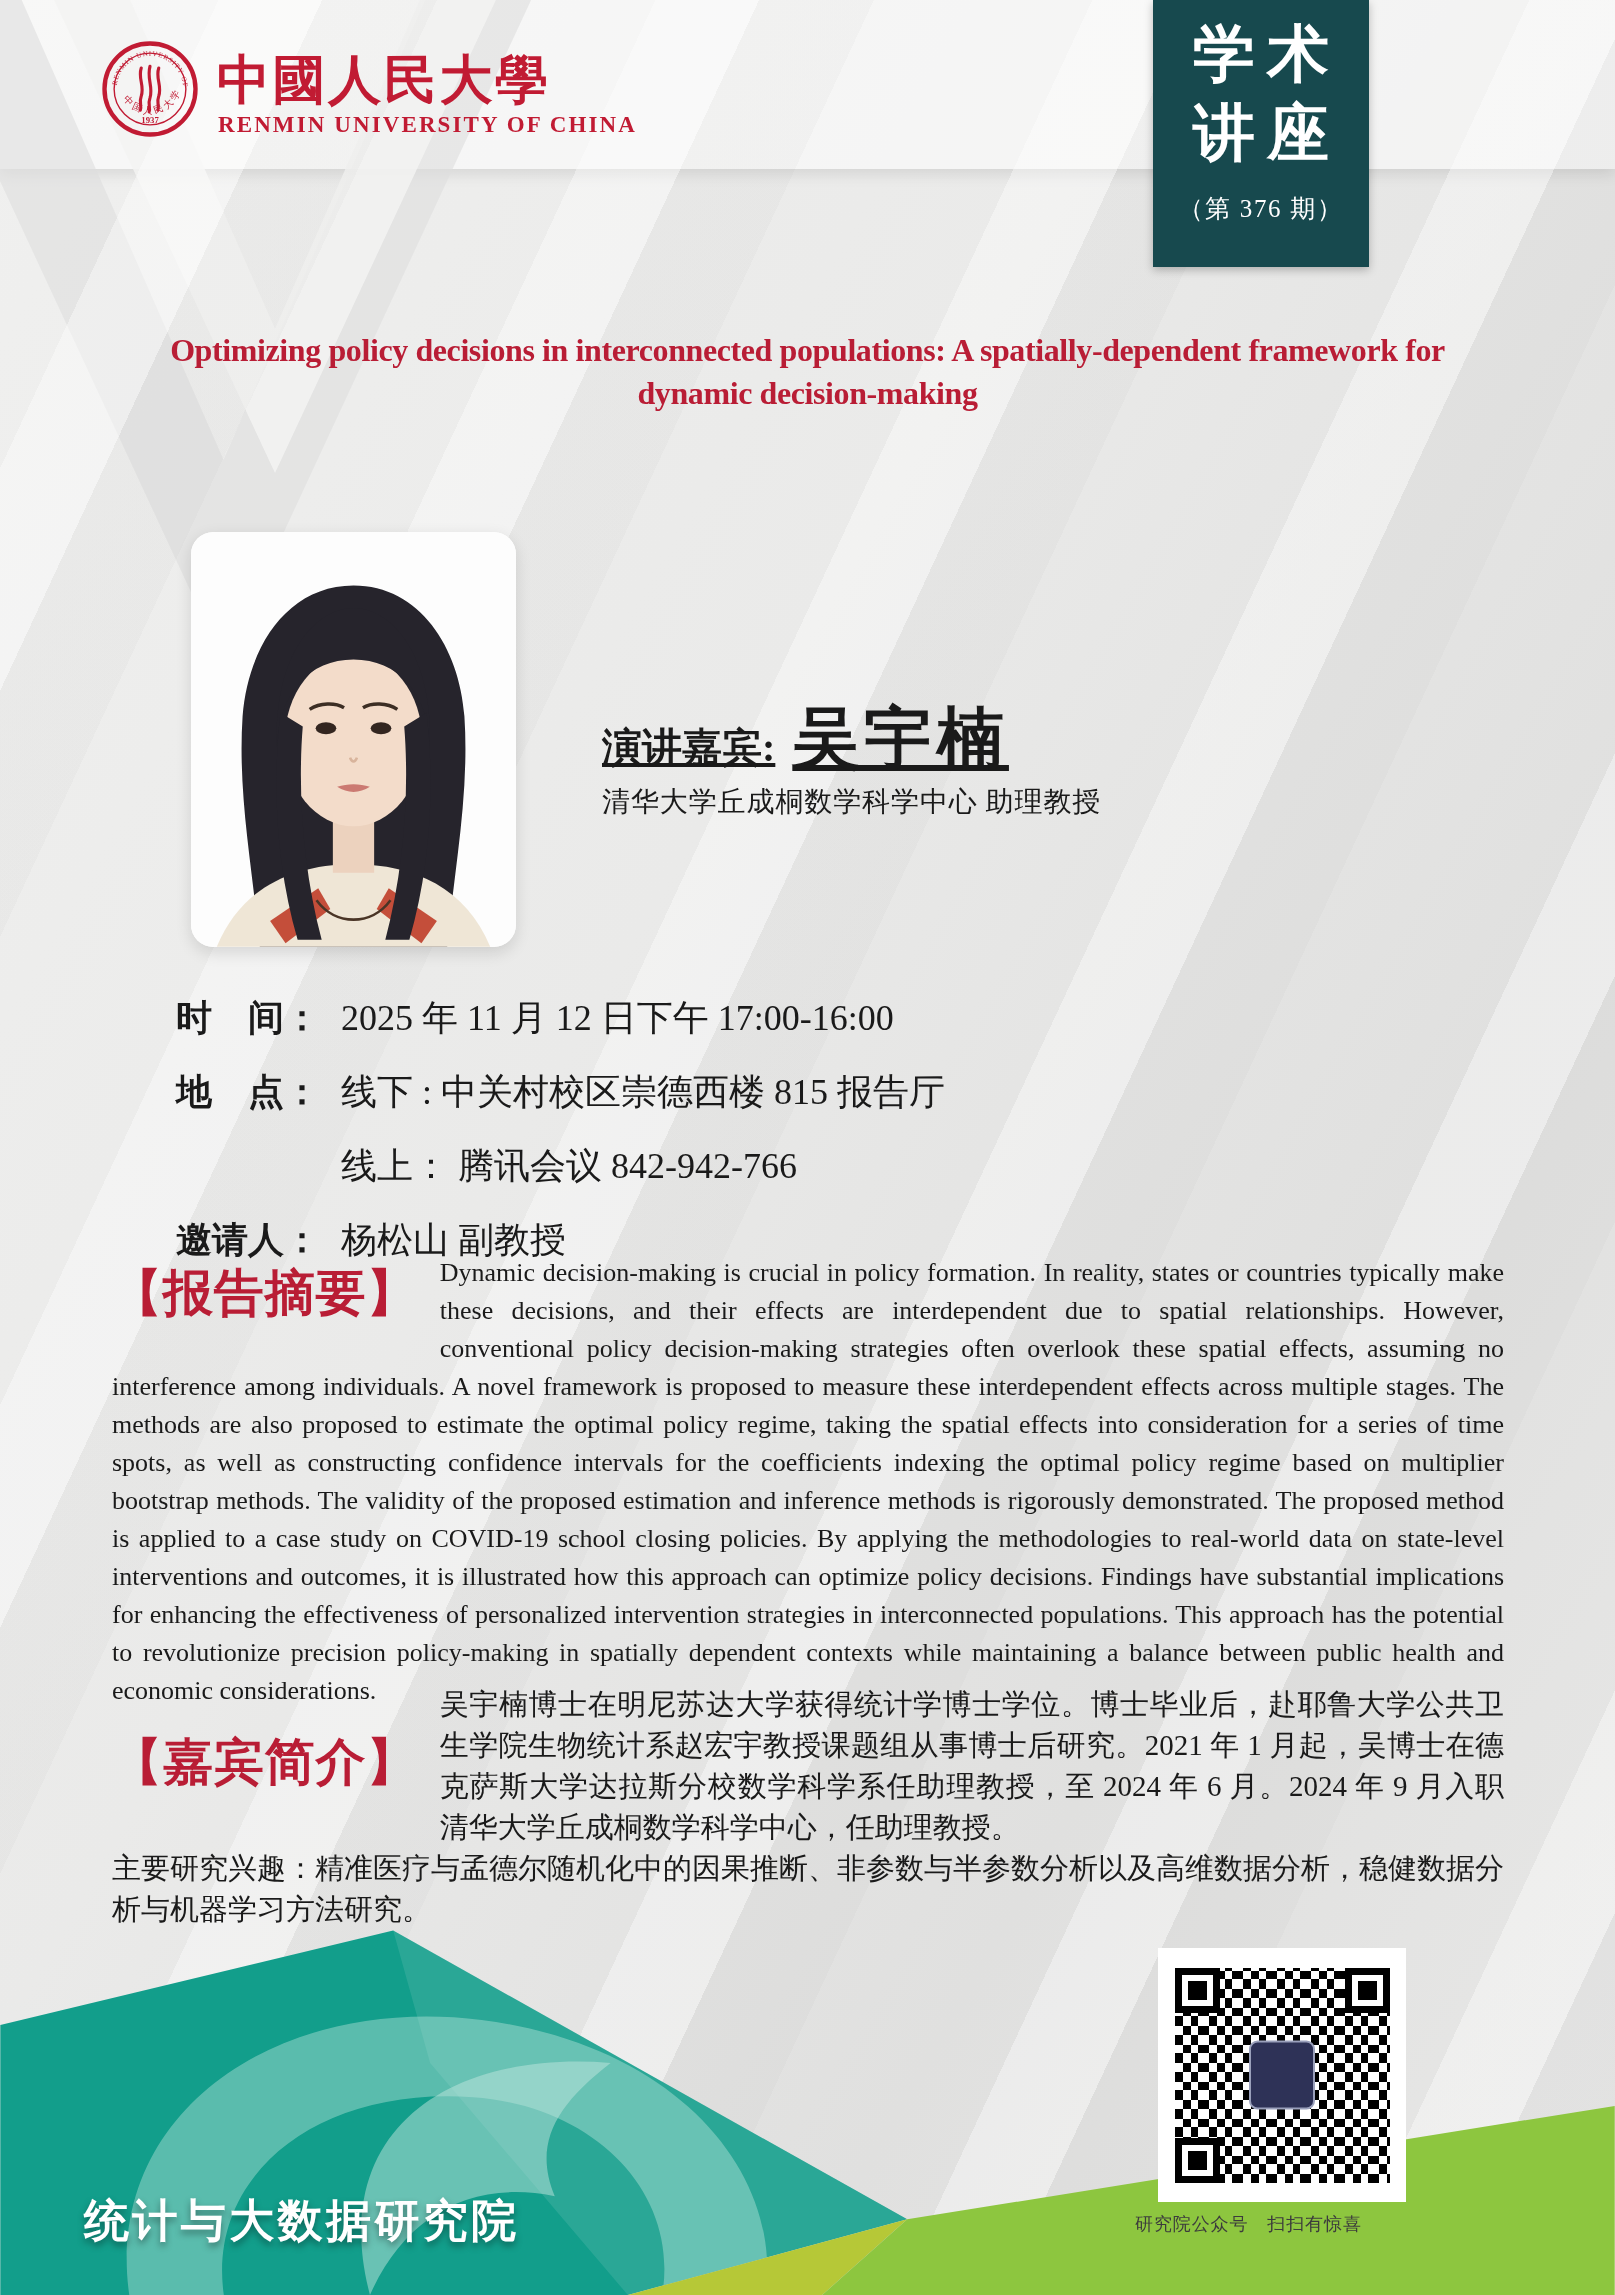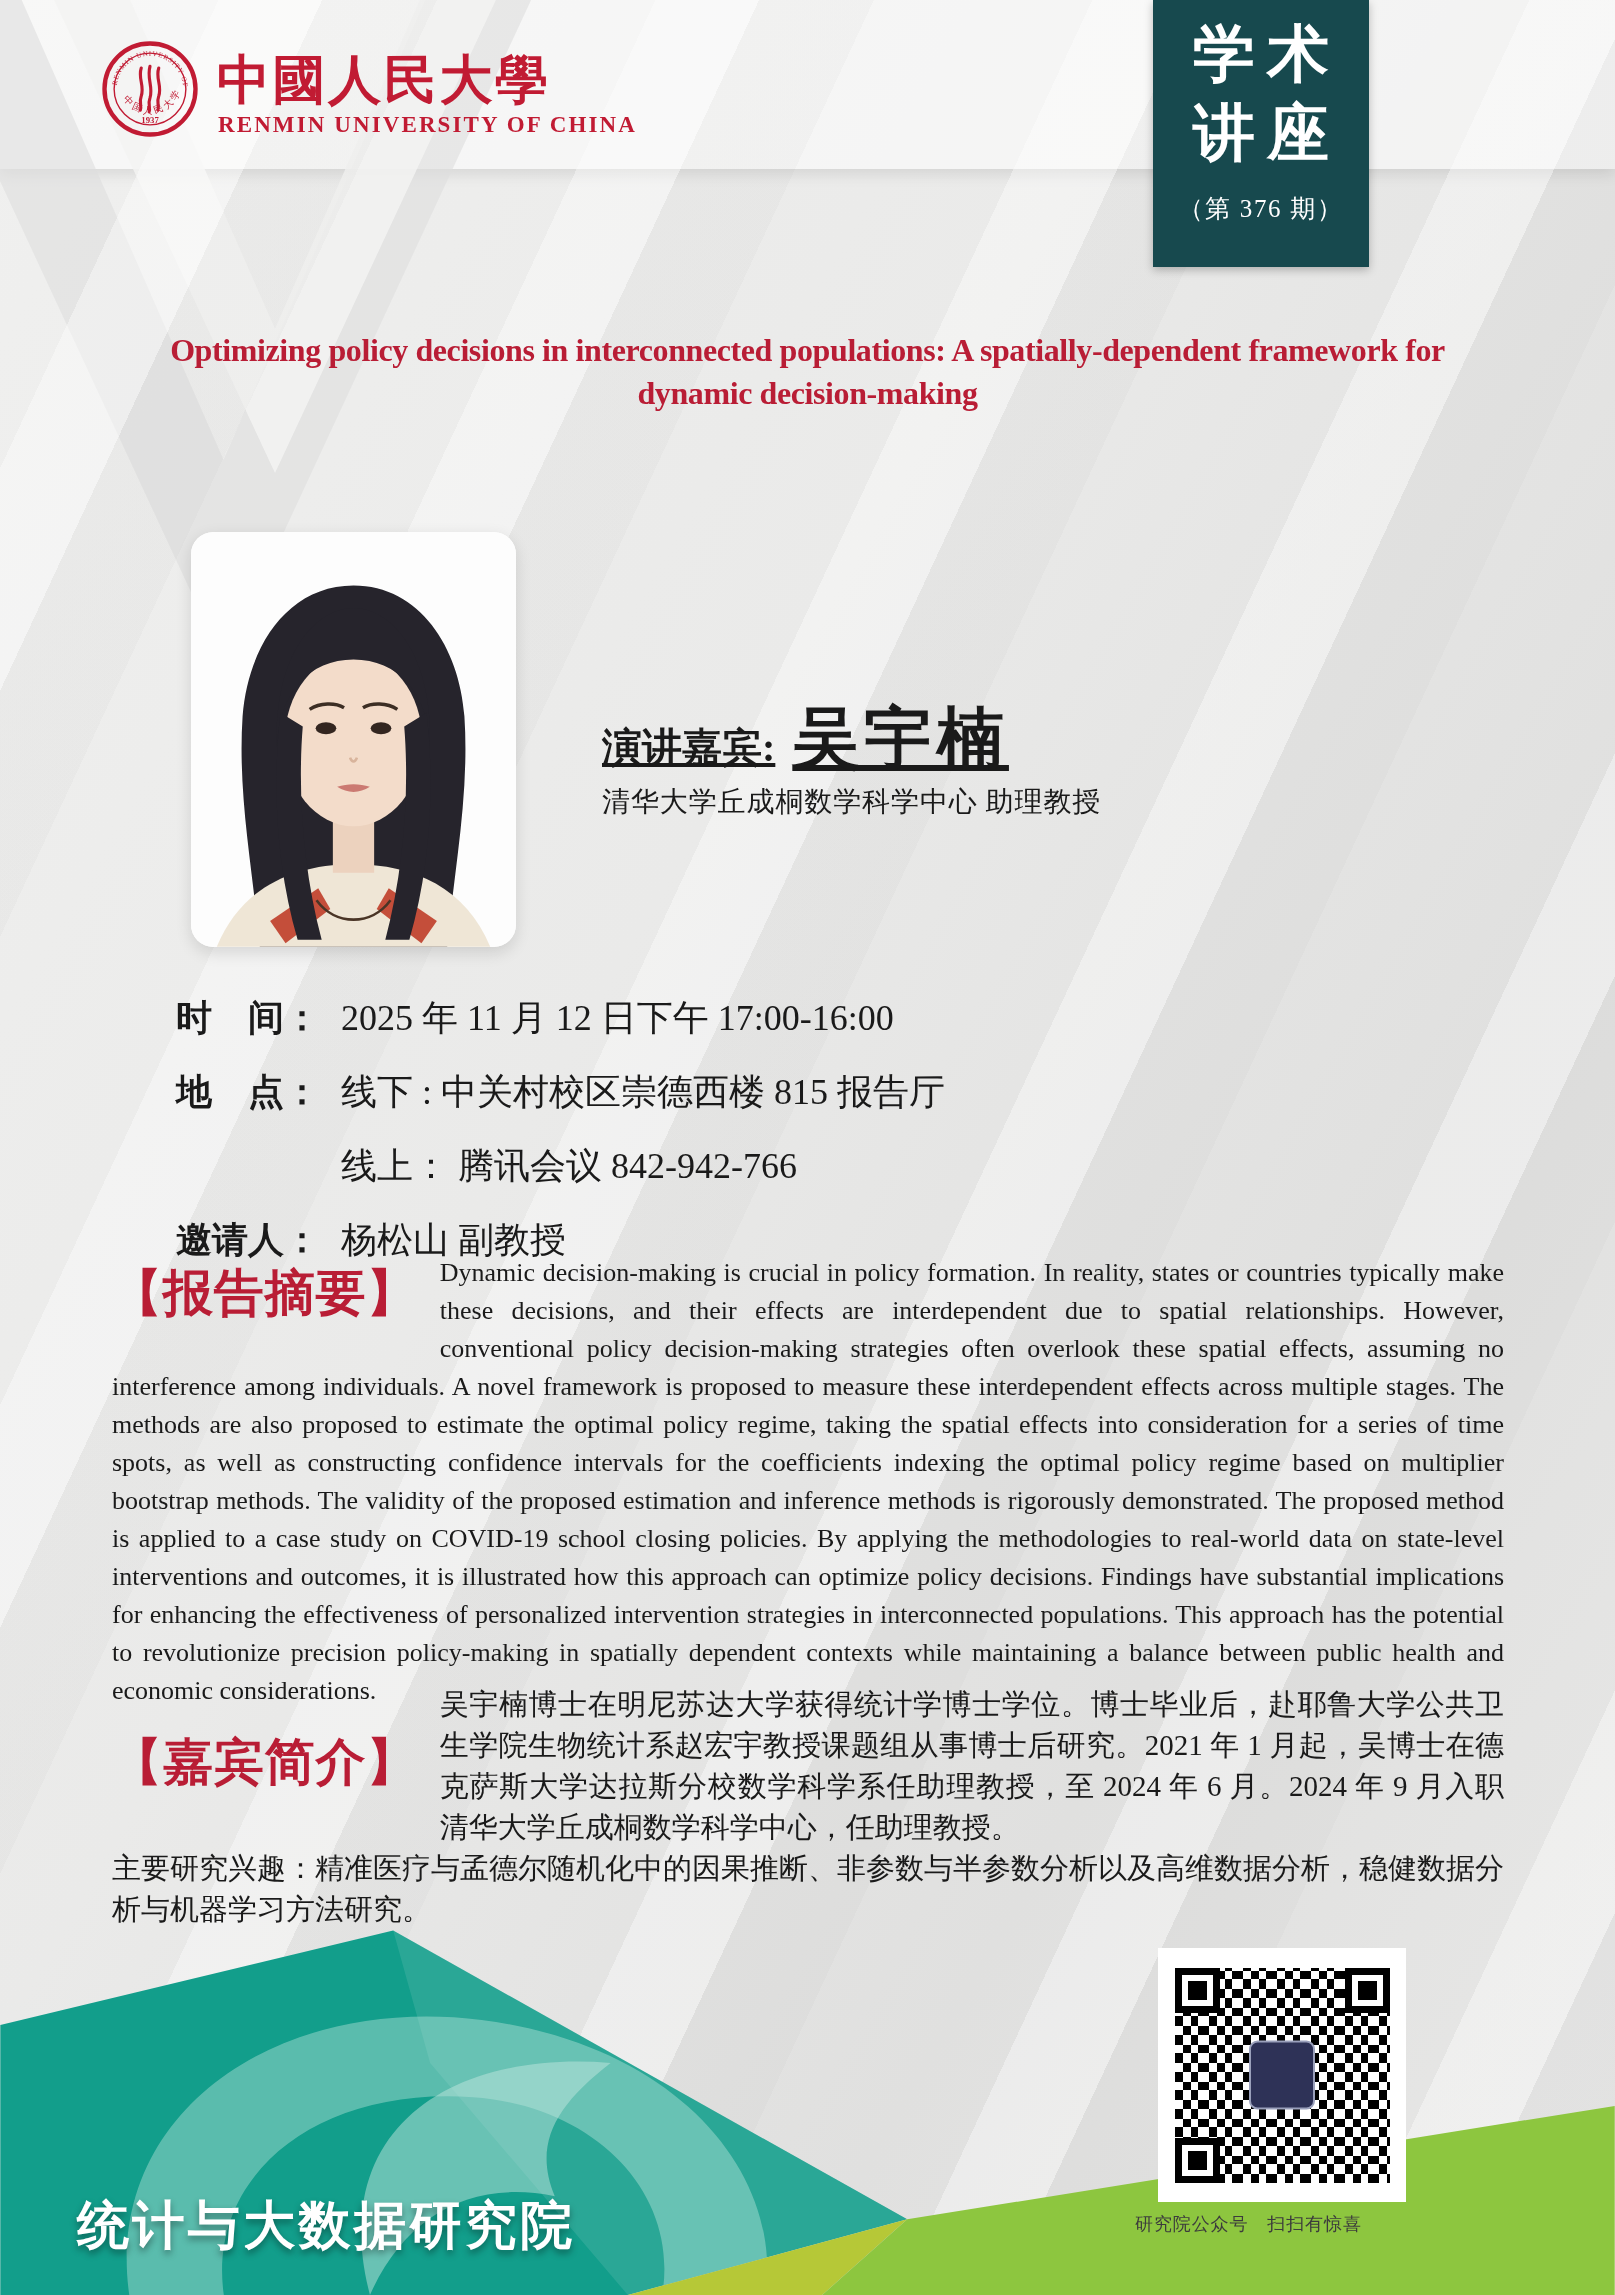--- a/index.html
+++ b/index.html
@@ -47,22 +47,22 @@
   .section { position:absolute; left:112px; width:1392px; z-index:2; text-align:justify; }
   .abstract { top:1254px; font-size:26px; line-height:38px; font-family:"Liberation Serif","DejaVu Serif",serif; }
   .bio { top:1684px; font-size:29px; line-height:41px; }
   .sec-label { float:left; color:#b91d35; font-weight:bold; font-size:50px; letter-spacing:0.9px;
     display:flex; align-items:center; padding-right:22.4px; white-space:nowrap; }
   .abstract .sec-label { height:77px; }
   .bio .sec-label { height:91px; margin-top:33px; }
   .bio p { margin:0; }
   
   .footer-art { position:absolute; left:0; bottom:0; width:1615px; height:447px; z-index:1; }
-  .institute { position:absolute; left:77px; top:2191px; z-index:3; color:#fff; font-weight:bold;
-    font-family:"Liberation Sans","DejaVu Sans",sans-serif; font-size:52px; letter-spacing:3.4px;
+  .institute { position:absolute; left:84px; top:2191px; z-index:3; color:#fff; font-weight:bold;
+    font-family:"Liberation Sans","DejaVu Sans",sans-serif; font-size:45px; letter-spacing:3.4px;
     text-shadow:0 4.3px 7.7px rgba(0,0,0,.38); }
   .url { position:absolute; left:1002px; top:2219px; z-index:3; color:#262626;
     font-family:"Liberation Sans","DejaVu Sans",sans-serif; font-size:39px; letter-spacing:0.9px; }
   
   .qr-box { position:absolute; left:1158px; top:1948px; z-index:3; width:248px; height:254px;
     background:#fff; display:flex; align-items:center; justify-content:center; }
   .qr-canvas { position:relative; width:215px; height:215px; background:
       repeating-linear-gradient(90deg,#000 0 7.7px,#fff 7.7px 16.3px,#000 16.3px 23px,#fff 23px 34px),
       repeating-linear-gradient(0deg,#000 0 8.6px,#fff 8.6px 19px,#000 19px 27px,#fff 27px 37px);
     background-color:#fff; background-blend-mode:difference; }

